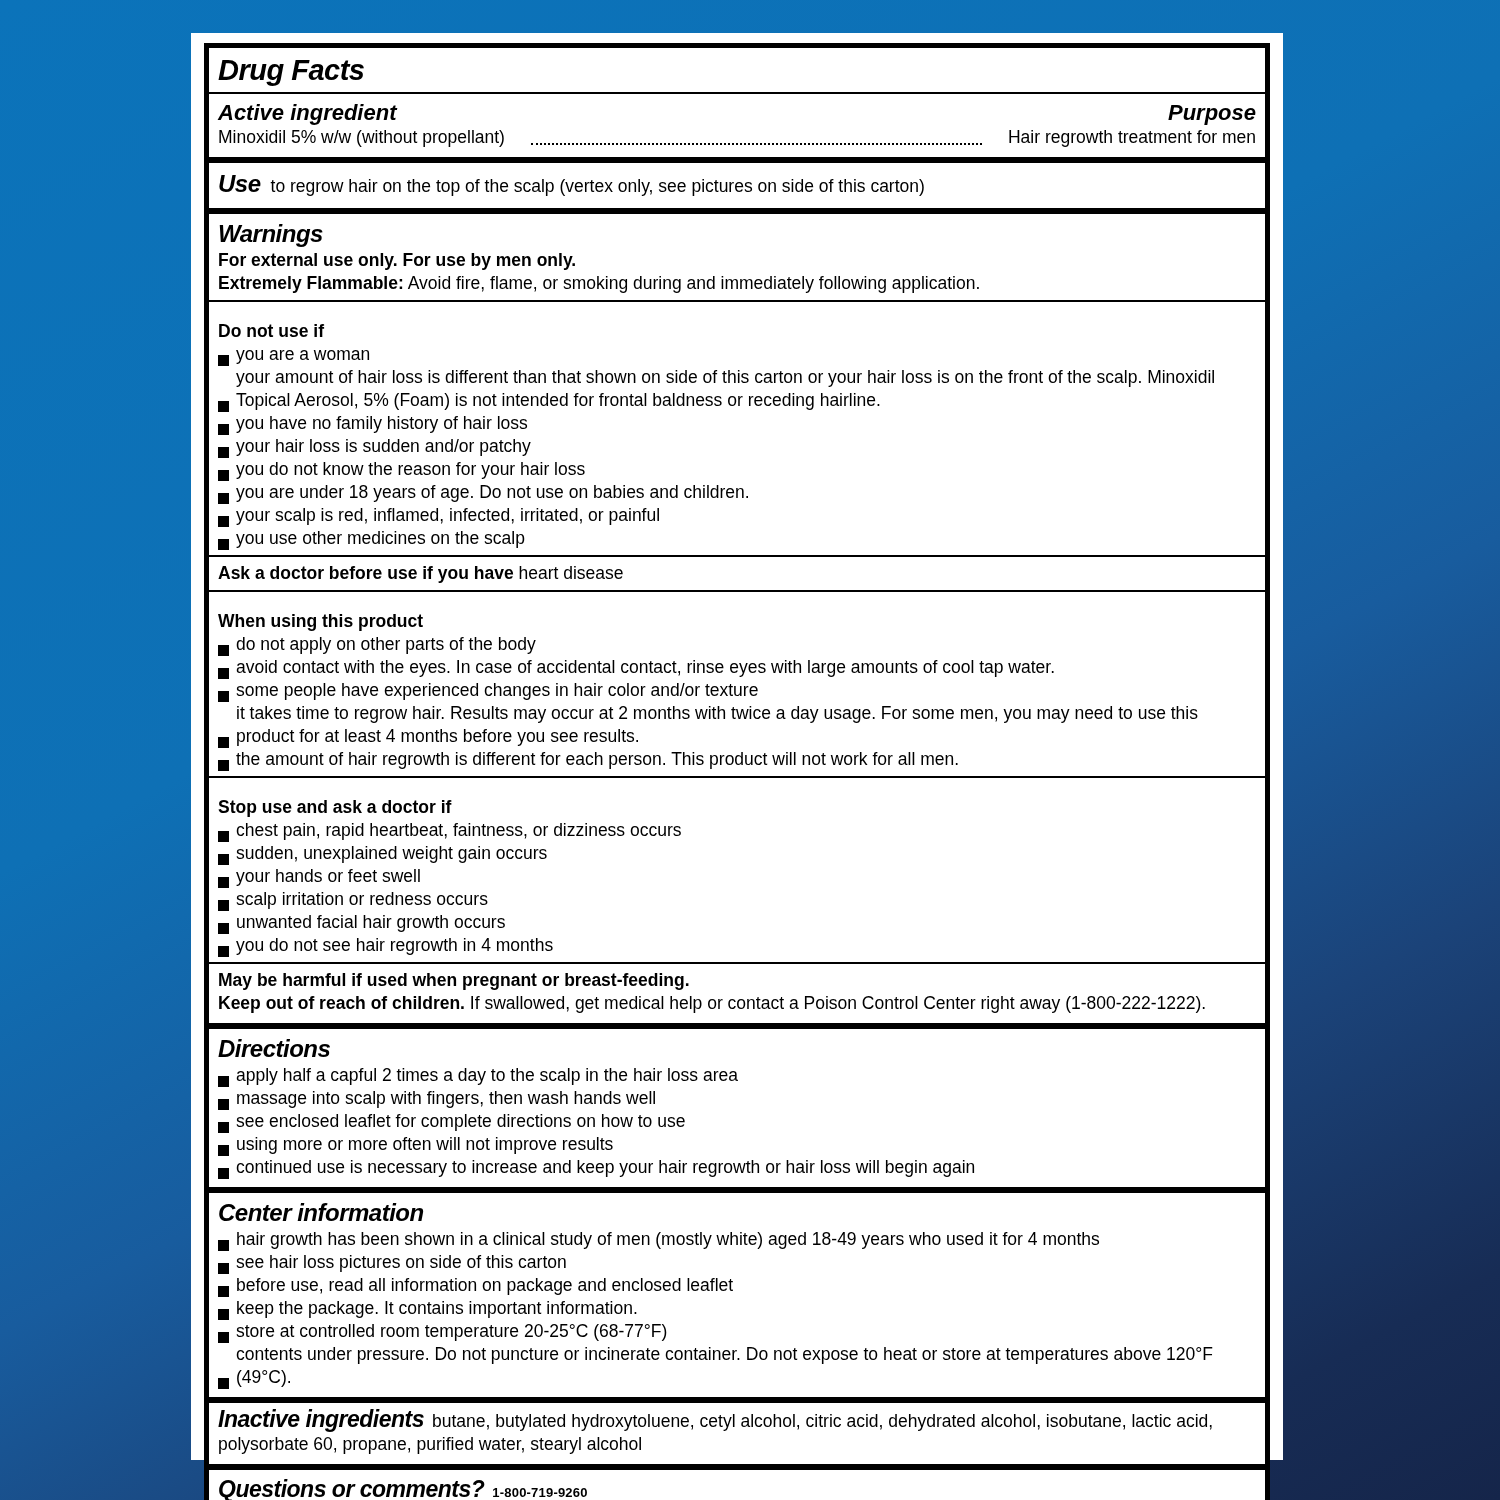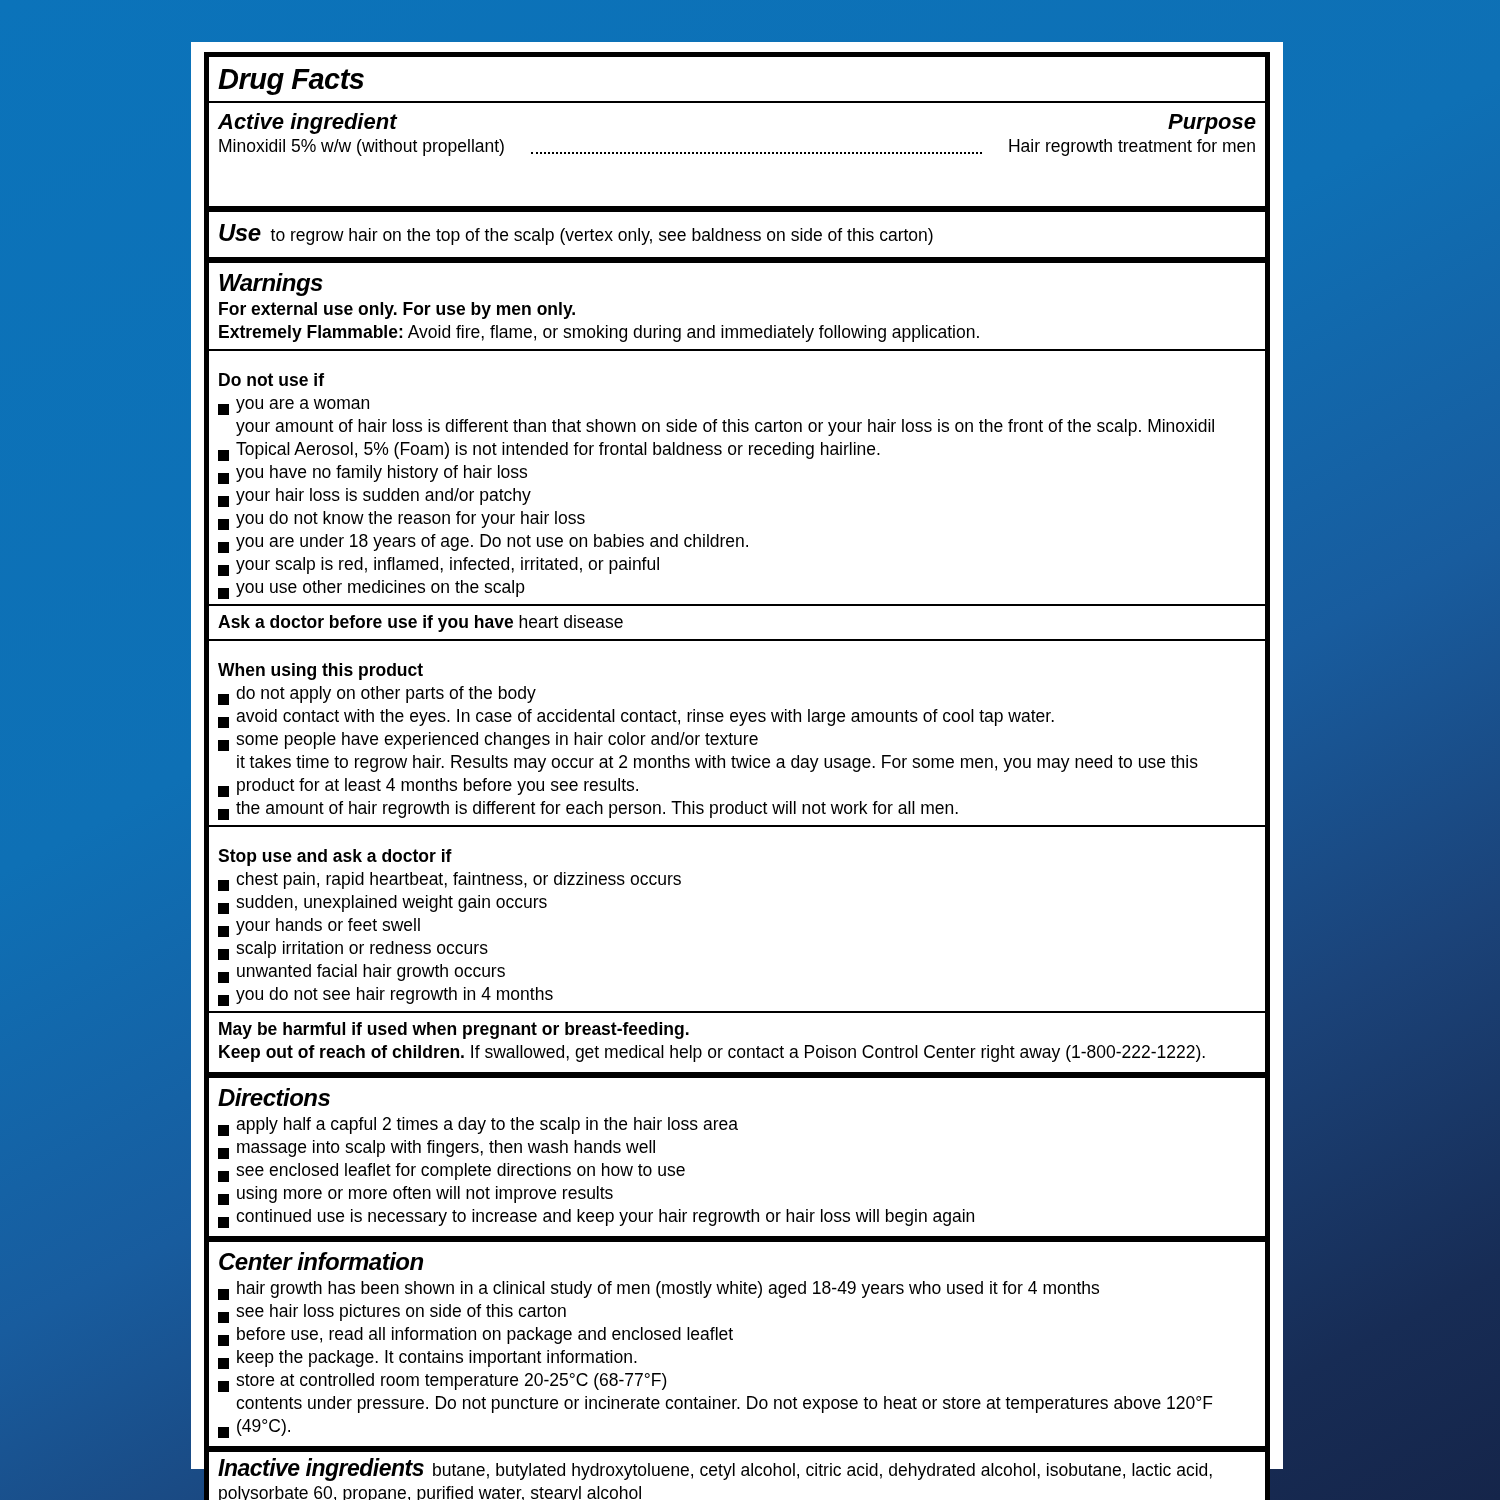--- a/index.html
+++ b/index.html
@@ -8,40 +8,40 @@
   *{ box-sizing:border-box; }
   html,body{ margin:0; padding:0; }
   body{
     width:1500px; height:1500px; position:relative; overflow:hidden;
     font-family:"Liberation Sans","DejaVu Sans",sans-serif;
     background:linear-gradient(152deg,
       var(--bg-top) 0%, #0e70b5 38%, #185c9e 58%, #1b4379 74%, #172c55 90%, var(--bg-bottom) 100%);
     color:var(--ink);
   }
   .sheet{
-    position:absolute; left:191px; top:42px; width:1092px; height:1427px;
+    position:absolute; left:191px; top:33px; width:1092px; height:1427px;
     background:var(--paper); padding:10px 13px 0;
   }
   .box{ border:5px solid var(--ink); background:var(--paper); }
   section{ padding:5px 9px 8px; }
   section.thick{ border-top:6px solid var(--ink); }
   h1,h2{ margin:0; font-style:italic; font-weight:bold; }
   h1{ font-size:29px; line-height:34px; letter-spacing:-0.5px; }
   h2{ font-size:24px; line-height:30px; letter-spacing:-0.5px; }
   .h3{ font-size:22px; line-height:27px; font-style:italic; font-weight:bold; }
   p{ margin:0; font-size:17.5px; line-height:23px; }
   .b{ font-weight:bold; }
   hr.rule{ border:0; border-top:2px solid var(--ink); margin:5px -9px; }
   .split{ display:flex; justify-content:space-between; align-items:baseline; }
   .leader{ display:flex; align-items:flex-end; font-size:17.5px; line-height:23px;gap:25px; }
   .leader .dots{ flex:1 1 auto; border-bottom:2px dotted var(--ink); margin:0 1px 4px; min-width:30px; }
   ul.bullets{ list-style:none; margin:0; padding:0; }
   ul.bullets li{ display:flex; align-items:flex-end; font-size:17.5px; line-height:23px; }
   .sq{ flex:0 0 auto; width:11px; height:11px; background:var(--ink); margin:6px 7px 0 0; }
-  .use-row{ display:flex; align-items:baseline; gap:10px; padding-top:6px; padding-bottom:9px;margin-top:40px; }
+  .use-row{ display:flex; align-items:baseline; gap:10px; padding-top:6px; padding-bottom:9px; }
   .inline-head-wrap{ font-size:17.5px; line-height:23px; }
   .inline-head{ font-size:23px; font-style:italic; font-weight:bold; letter-spacing:-0.5px; margin-right:8px; }
   .phone{ font-weight:bold; font-size:13px; letter-spacing:0.2px; }
   .made-in{ font-size:19px; line-height:28px; padding:8px 2px 0; }
   .warn-sub{ padding-top:2px;margin-top:16px; }
 </style>
 </head>
 <body>
 
 <div class="sheet">
@@ -56,21 +56,21 @@
       </div>
       <div class="leader">
         <span>Minoxidil 5% w/w (without propellant)</span>
         <span class="dots"></span>
         <span>Hair regrowth treatment for men</span>
       </div>
     </section>
 
     <section class="thick use-row">
       <h2>Use</h2>
-      <p>to regrow hair on the top of the scalp (vertex only, see baldness on side of this carton)</p>
+      <p>to regrow hair on the top of the scalp (vertex only, see pictures on side of this carton)</p>
     </section>
 
     <section class="thick">
       <h2>Warnings</h2>
       <p class="b">For external use only. For use by men only.</p>
       <p><span class="b">Extremely Flammable:</span><span> Avoid fire, flame, or smoking during and immediately following application.</span></p>
 
       <hr class="rule">
 
       <div class="warn-sub">

